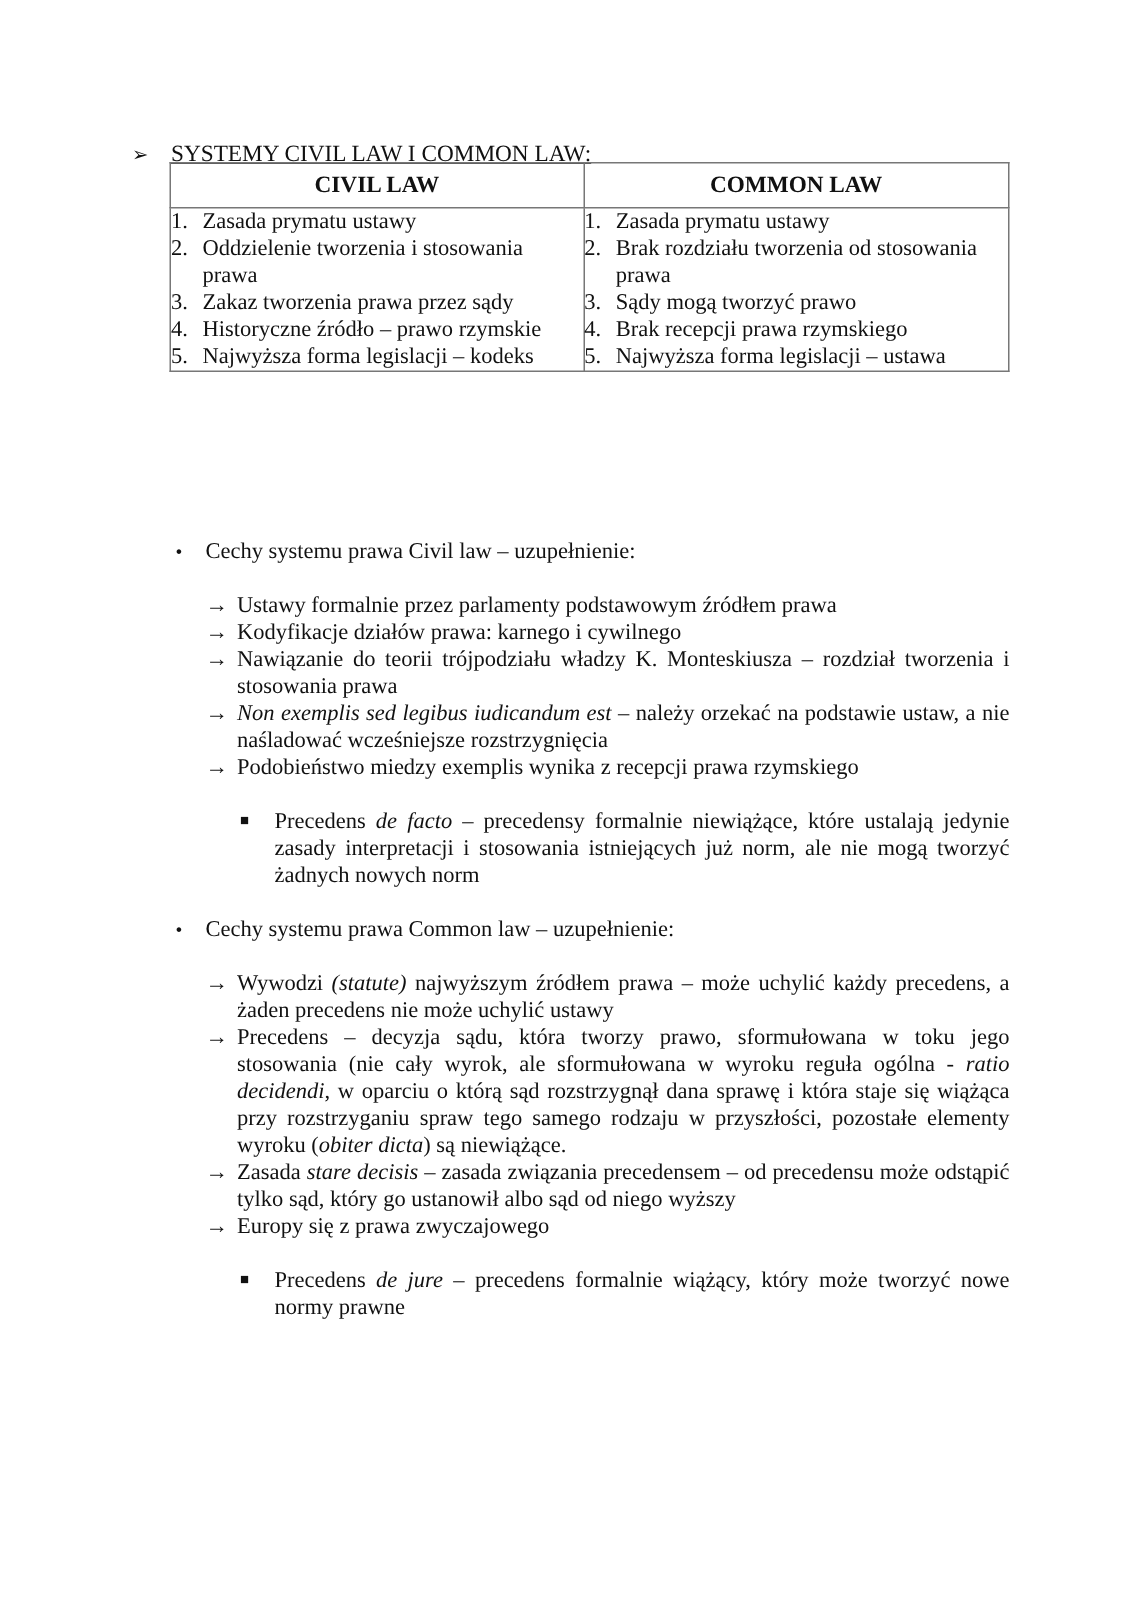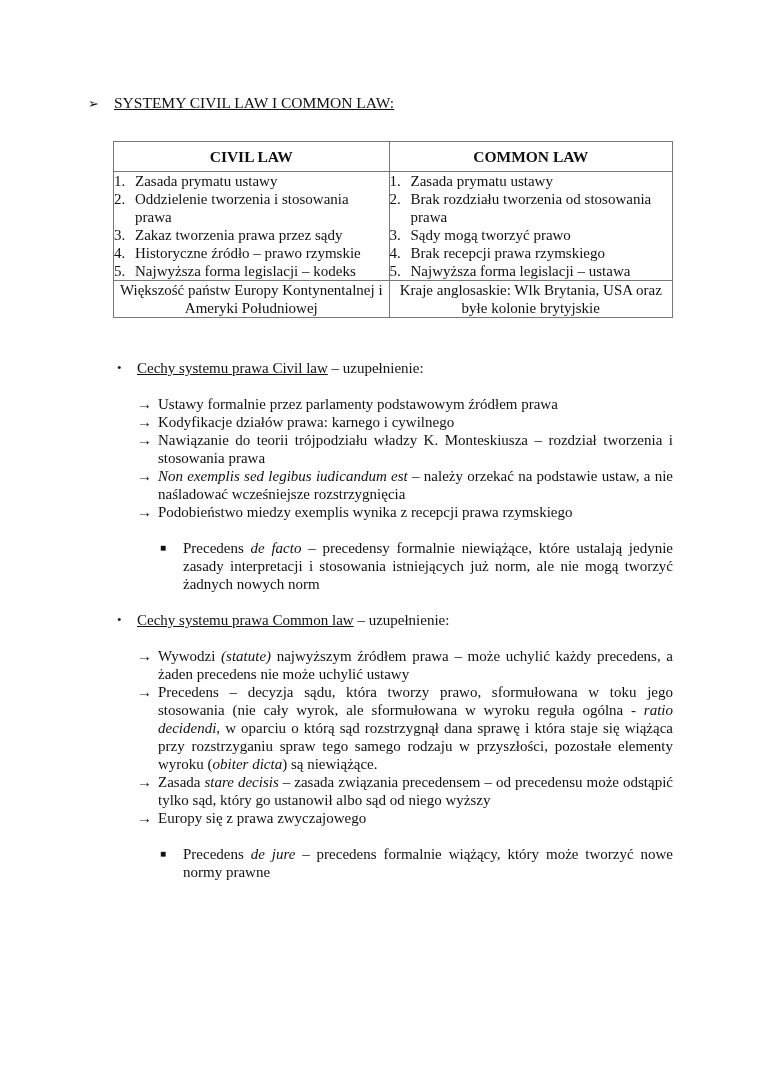--- a/index.html
+++ b/index.html
@@ -1,33 +1,33 @@
 <!DOCTYPE html>
 <html><head>
 <meta charset="utf-8">
 <style>
   html, body { margin:0; padding:0; background:#ffffff; }
   body { width:760px; height:1075px; position:relative; overflow:hidden;
          font-family:"Liberation Serif", "DejaVu Serif", serif; color:#111; font-size:15px; line-height:18px; }
   .heading { position:absolute; left:88px; top:94px; font-size:15.5px;text-decoration:underline; }
   .heading .arrow { display:inline-block; width:26px; font-size:13px; }
   .heading .htext { text-decoration:underline; }
-  table.cmp { position:absolute; left:113px; top:141px; width:560px; border-collapse:collapse;padding-left:20px; }
+  table.cmp { position:absolute; left:113px; top:108px; width:560px; border-collapse:collapse;padding-left:20px; }
   table.cmp td, table.cmp th { border:1px solid #777; vertical-align:top; padding:0; }
   table.cmp th { height:29px; font-weight:bold; font-size:15.5px; text-align:center; vertical-align:middle; }
   table.cmp col.c1 { width:276px; } table.cmp col.c2 { width:284px; }
   td.list { padding:10px 4px 10px 6px; height:105px; }
   td.list ol { margin:0; padding:0; list-style:none; }
   td.list li { display:flex; }
   td.list li .num { width:21px; flex:none; }
   td.region { text-align:center; padding:10px 4px 10px 4px; height:36px; }
   .section { position:absolute; left:117px; width:556px; }
   .bullet-line { display:flex; }
   .bullet-line .dot { width:20px; flex:none; font-size:13px; }
-  .bullet-line .utext { text-decoration:underline; }
+  .bullet-line .utext { }
   .arrows { position:absolute; left:137px; width:536px; }
   .arrow-item { display:flex; text-align:justify; }
   .arrow-item .ar { width:21px; flex:none; }
   .arrow-item .tx { flex:1; }
   .sq { position:absolute; left:160px; width:513px; display:flex; text-align:justify; }
   .sq .sqm { width:23px; flex:none; font-size:10px; line-height:18px; }
   .sq .tx { flex:1; }
   b { font-weight:normal; }
 </style>
 </head>
@@ -90,24 +90,20 @@
               <span class="num">4.</span>
               <span>Brak recepcji prawa rzymskiego</span>
             </li>
         <li>
               <span class="num">5.</span>
               <span>Najwyższa forma legislacji – ustawa</span>
             </li>
       </ol>
     </td>
   </tr>
-  <tr>
-    <td class="region">Większość państw Europy Kontynentalnej i Ameryki Południowej</td>
-    <td class="region">Kraje anglosaskie: Wlk Brytania, USA oraz byłe kolonie brytyjskie</td>
-  </tr>
 </tbody>
   </table>
 
 <div class="section" style="top:359px;">
   <div class="bullet-line">
     <span class="dot">•</span>
     <span><span class="utext">Cechy systemu prawa Civil law</span><span> – uzupełnienie:</span></span>
   </div>
 </div>
 

